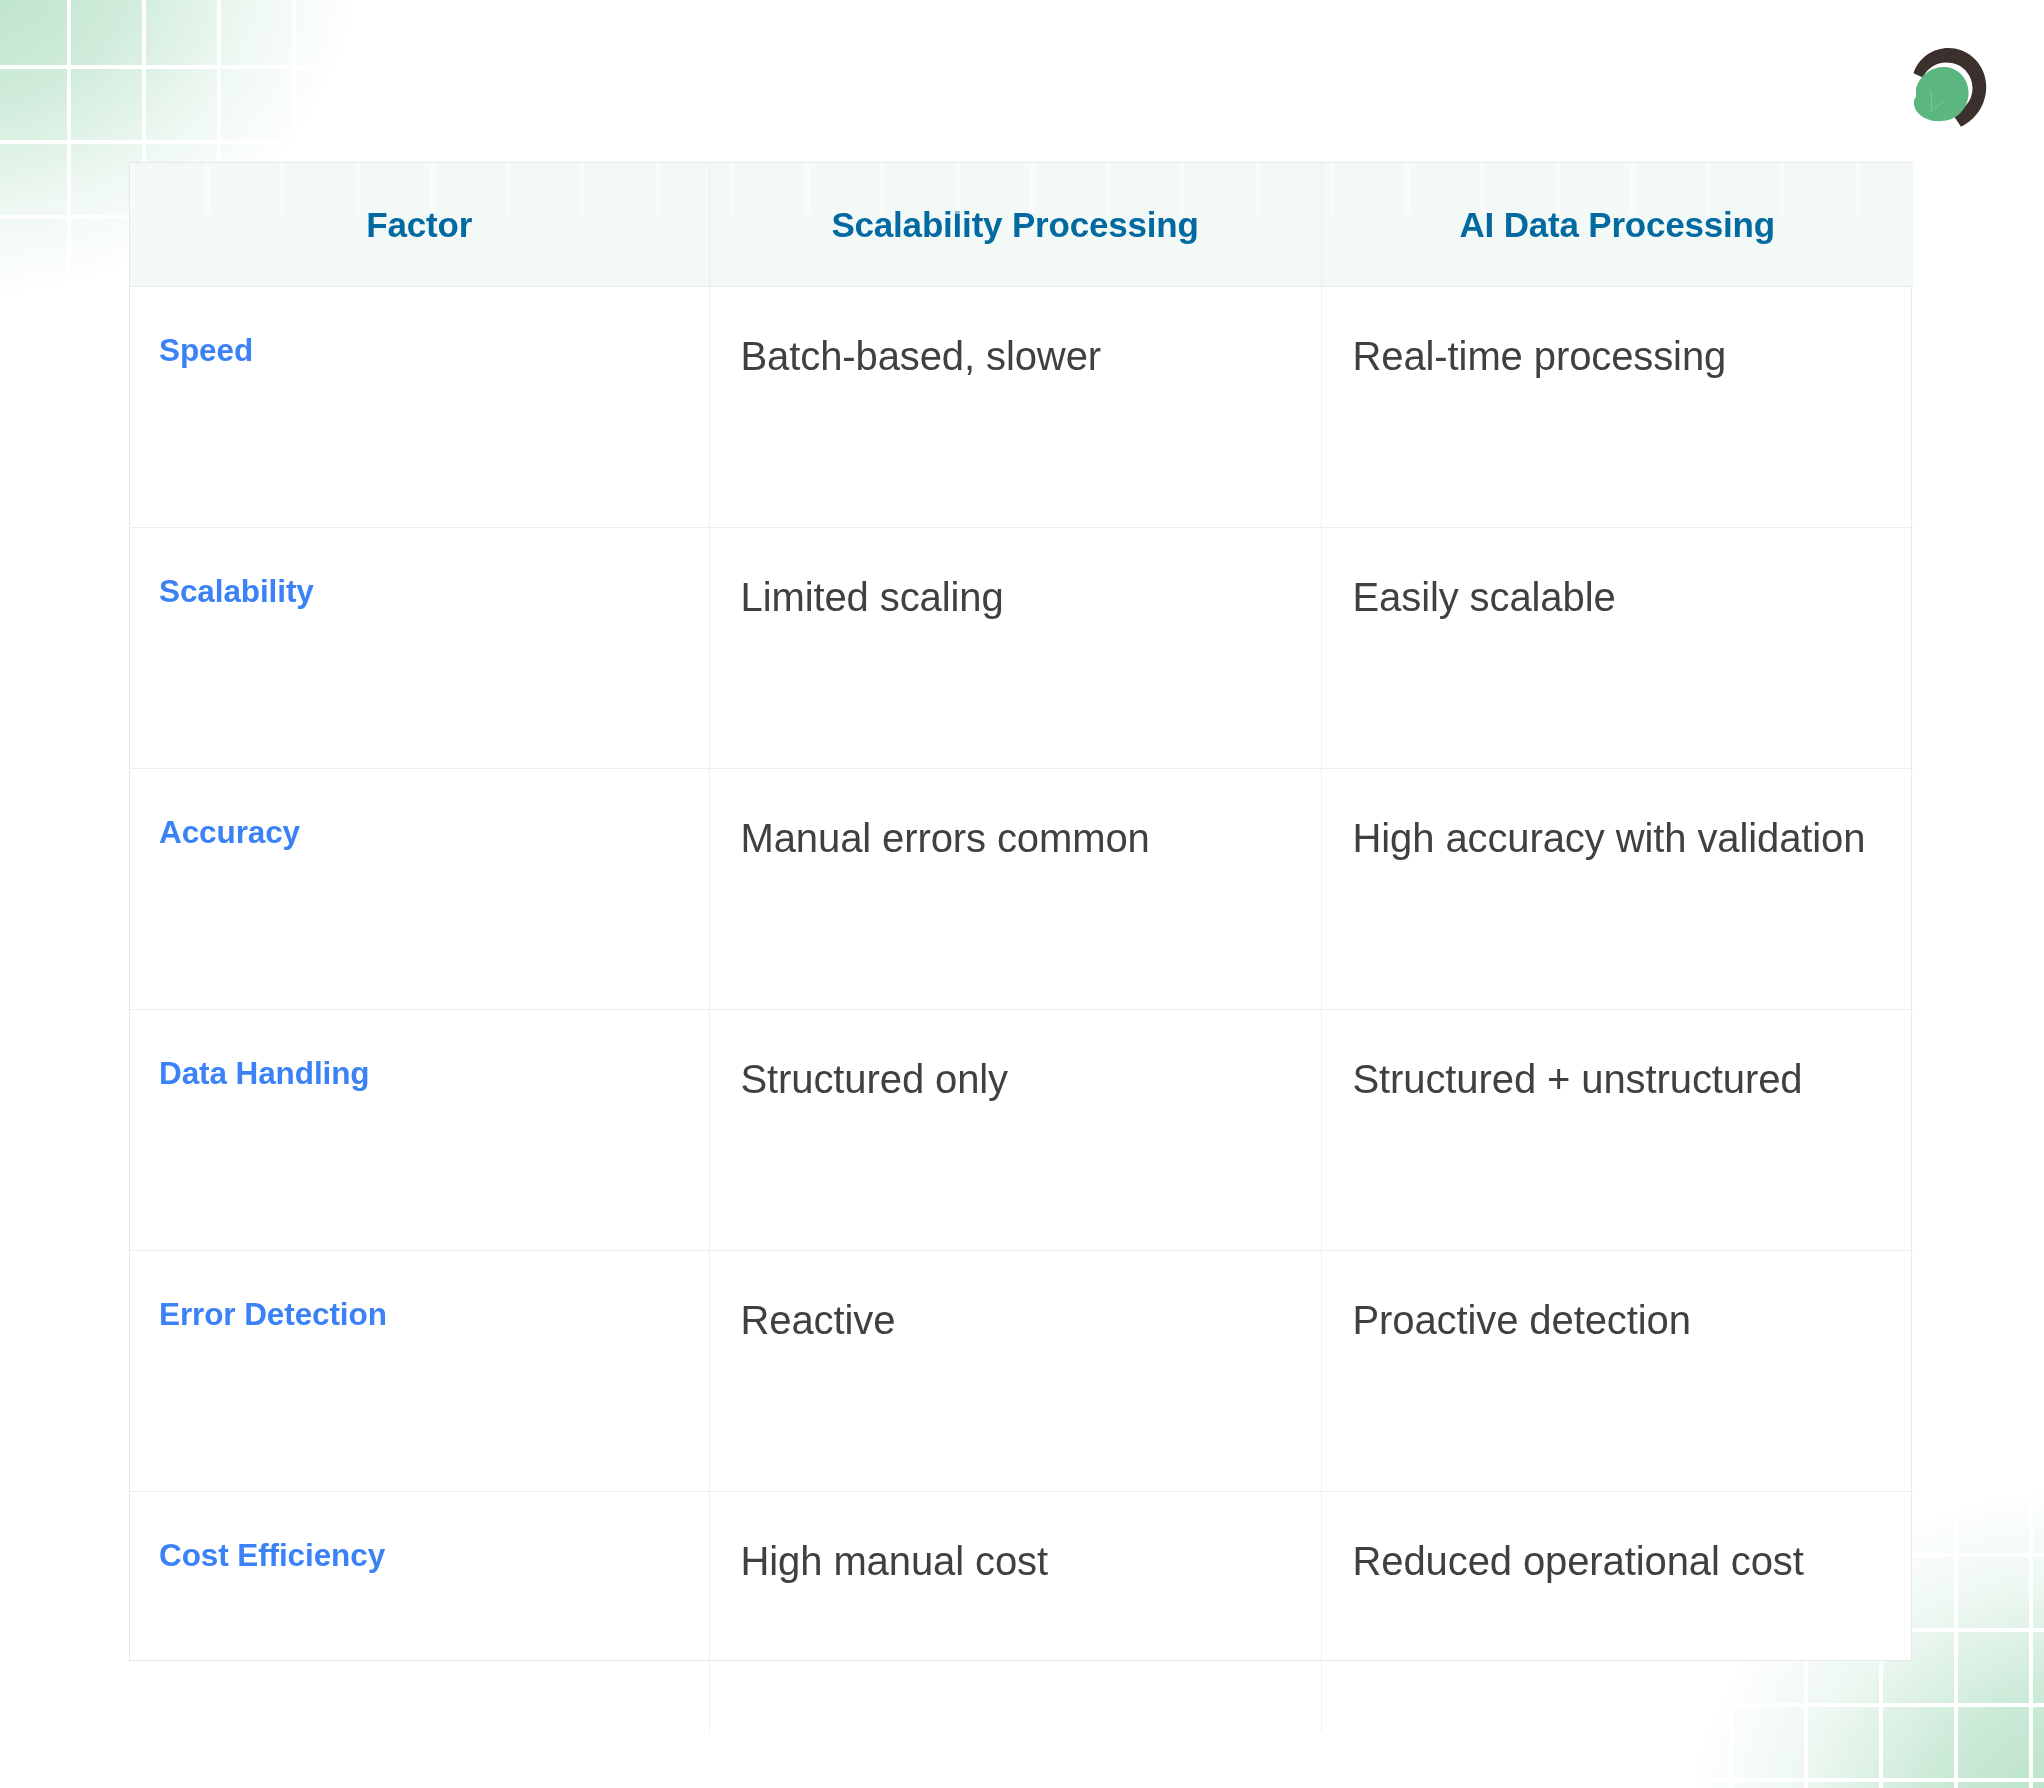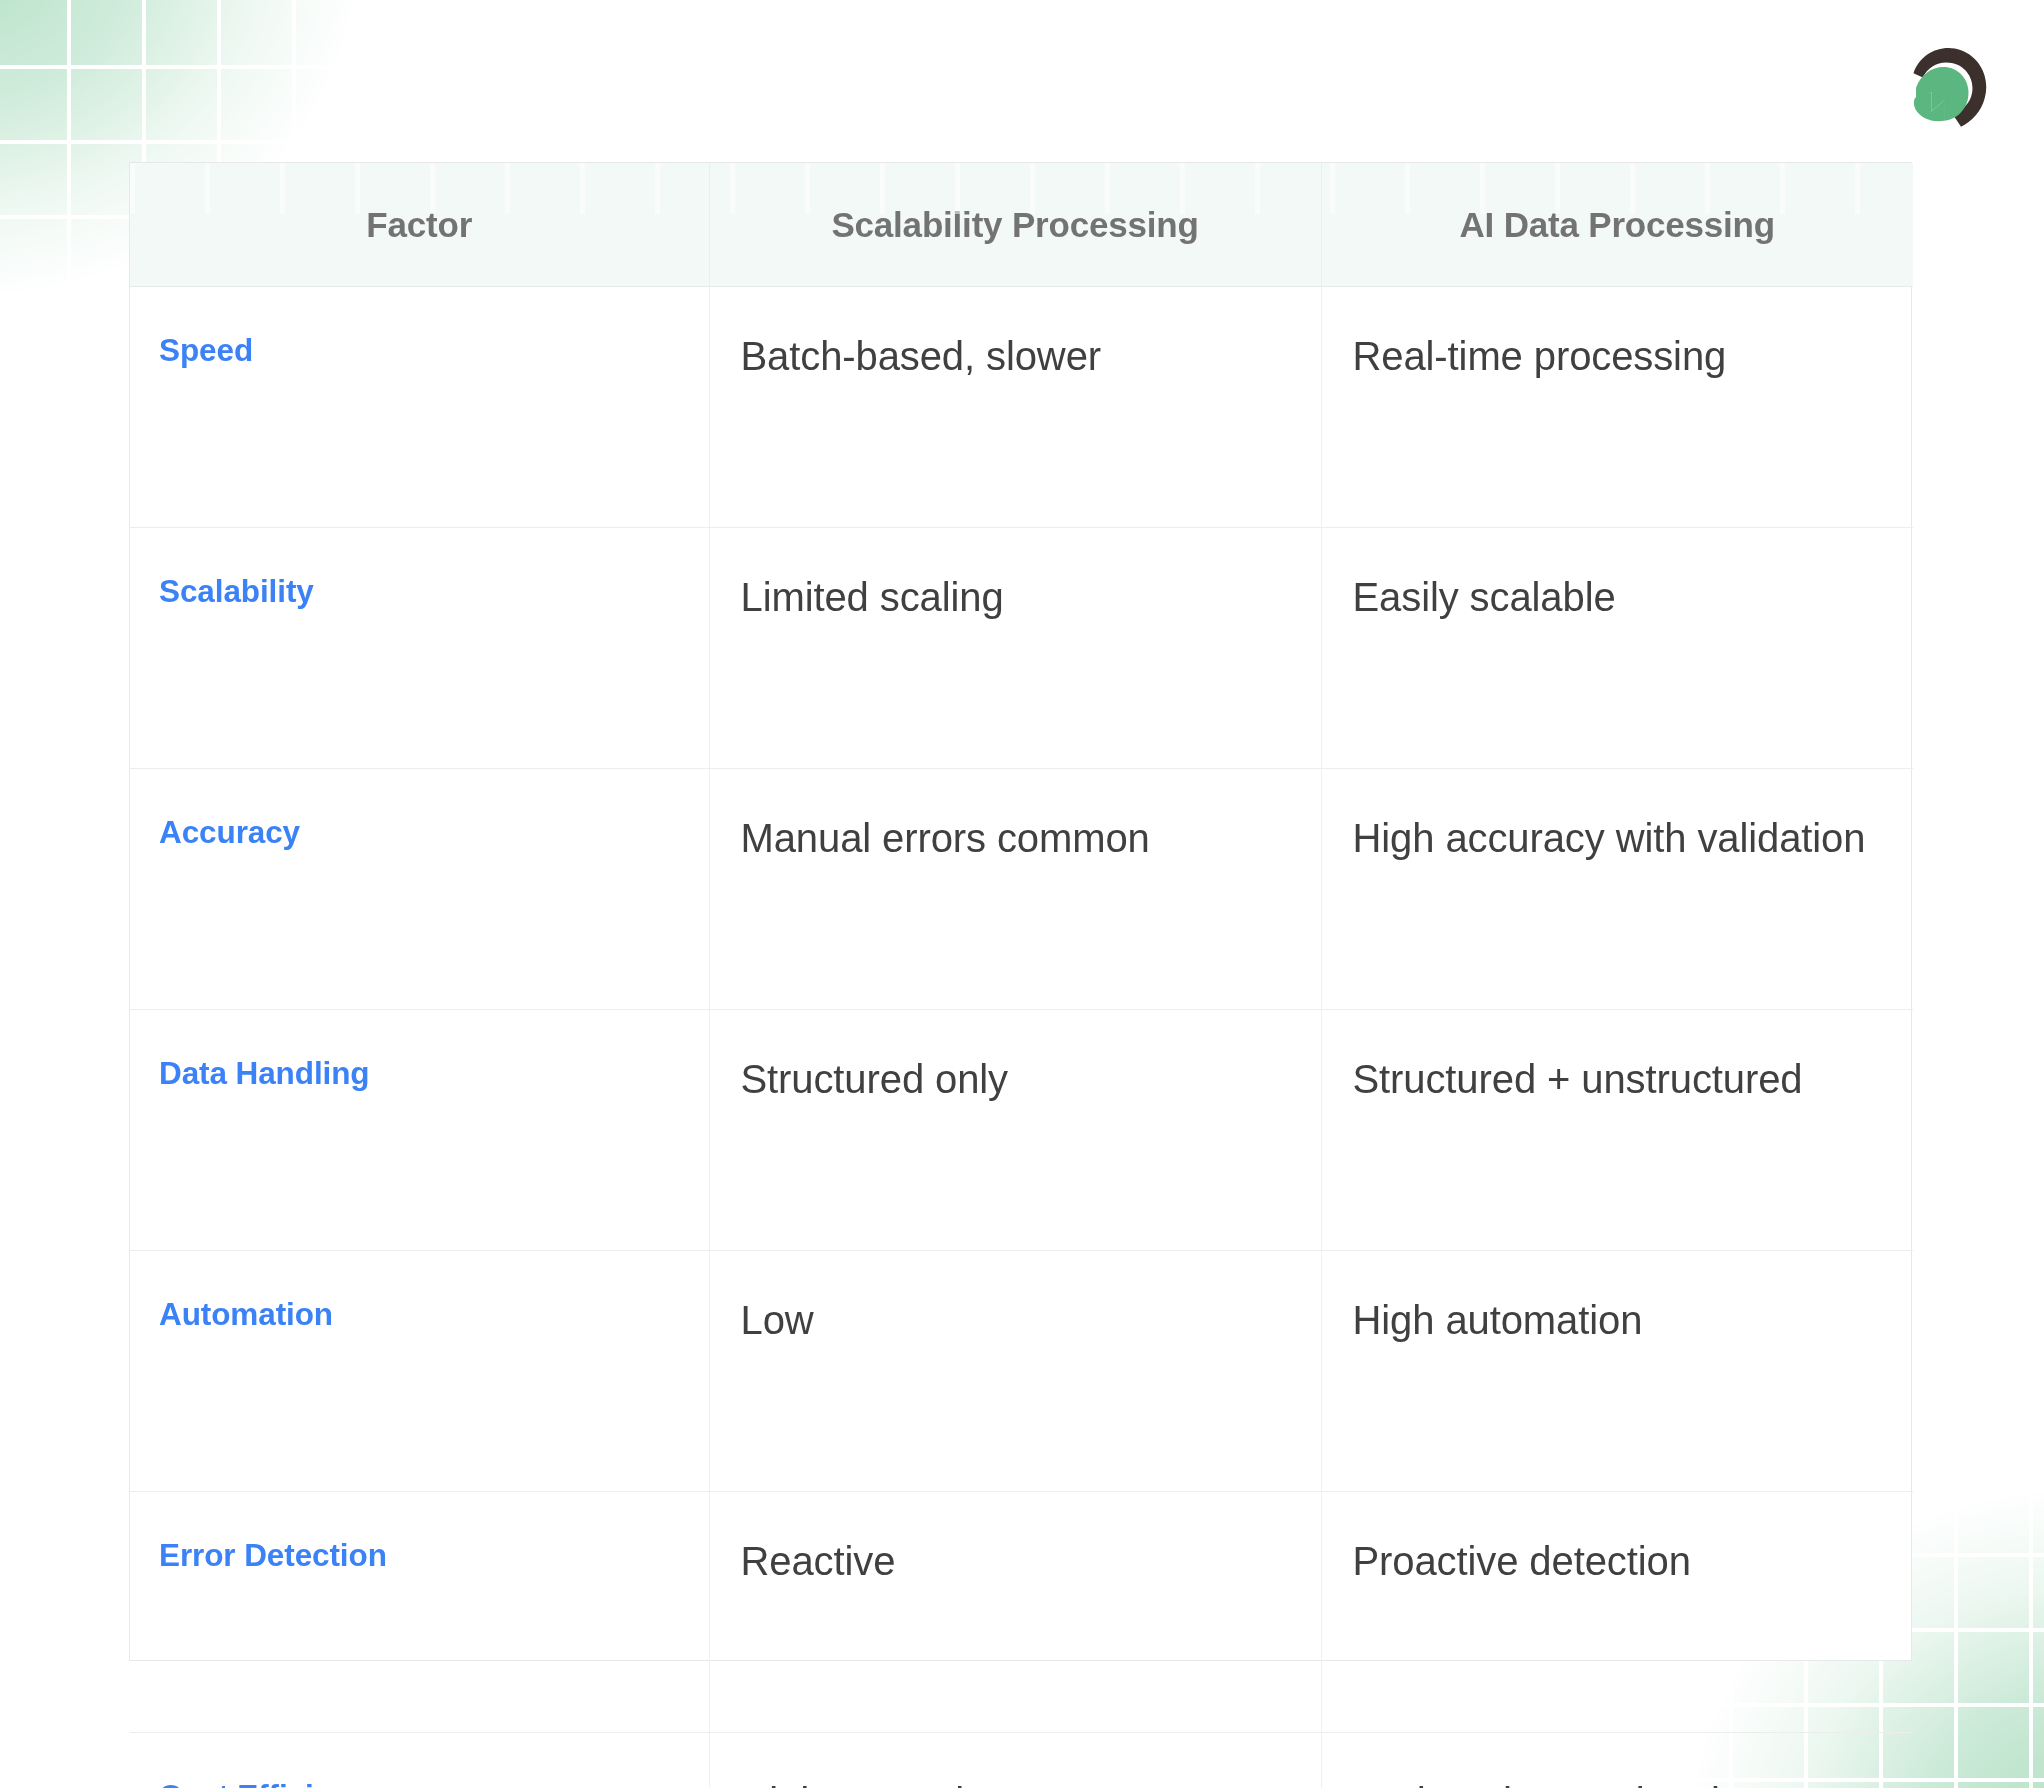--- a/index.html
+++ b/index.html
@@ -80,21 +80,21 @@
   table.cmp col.c2 { width: 612px; }
   table.cmp col.c3 { width: 592px; }
 
   table.cmp thead th {
     background: #f3f9f7;
     height: 123px;
     text-align: center;
     vertical-align: middle;
     font-size: 35px;
     font-weight: bold;
-    color: #737373;
+    color: #0369a1;
     letter-spacing: -0.2px;
     border-right: 1.7px solid #eceeed;
     border-bottom: 1.7px solid #e8eae9;
     padding: 0 15.3px;
   }
   table.cmp thead th:last-child { border-right: none; }
 
   table.cmp tbody td {
     height: 196px;
     vertical-align: top;
@@ -178,25 +178,20 @@
         <td class="factor">Accuracy</td>
         <td>Manual errors common</td>
         <td>High accuracy with validation</td>
       </tr>
       <tr>
         <td class="factor">Data Handling</td>
         <td>Structured only</td>
         <td>Structured + unstructured</td>
       </tr>
       <tr>
-        <td class="factor">Automation</td>
-        <td>Low</td>
-        <td>High automation</td>
-      </tr>
-      <tr>
         <td class="factor">Error Detection</td>
         <td>Reactive</td>
         <td>Proactive detection</td>
       </tr>
       <tr>
         <td class="factor">Cost Efficiency</td>
         <td>High manual cost</td>
         <td>Reduced operational cost</td>
       </tr>
     </tbody>

